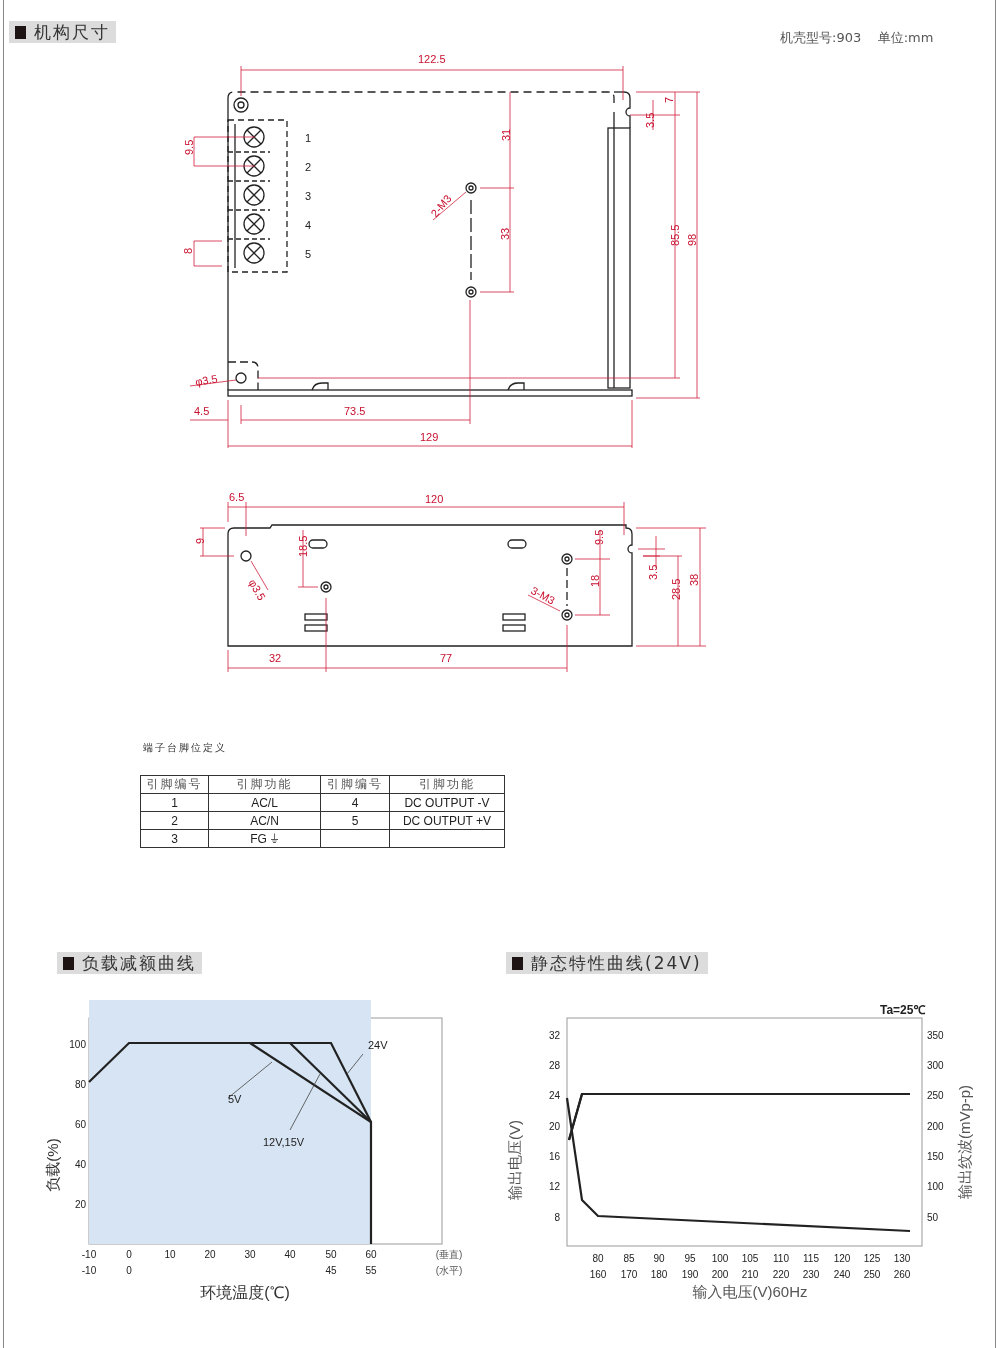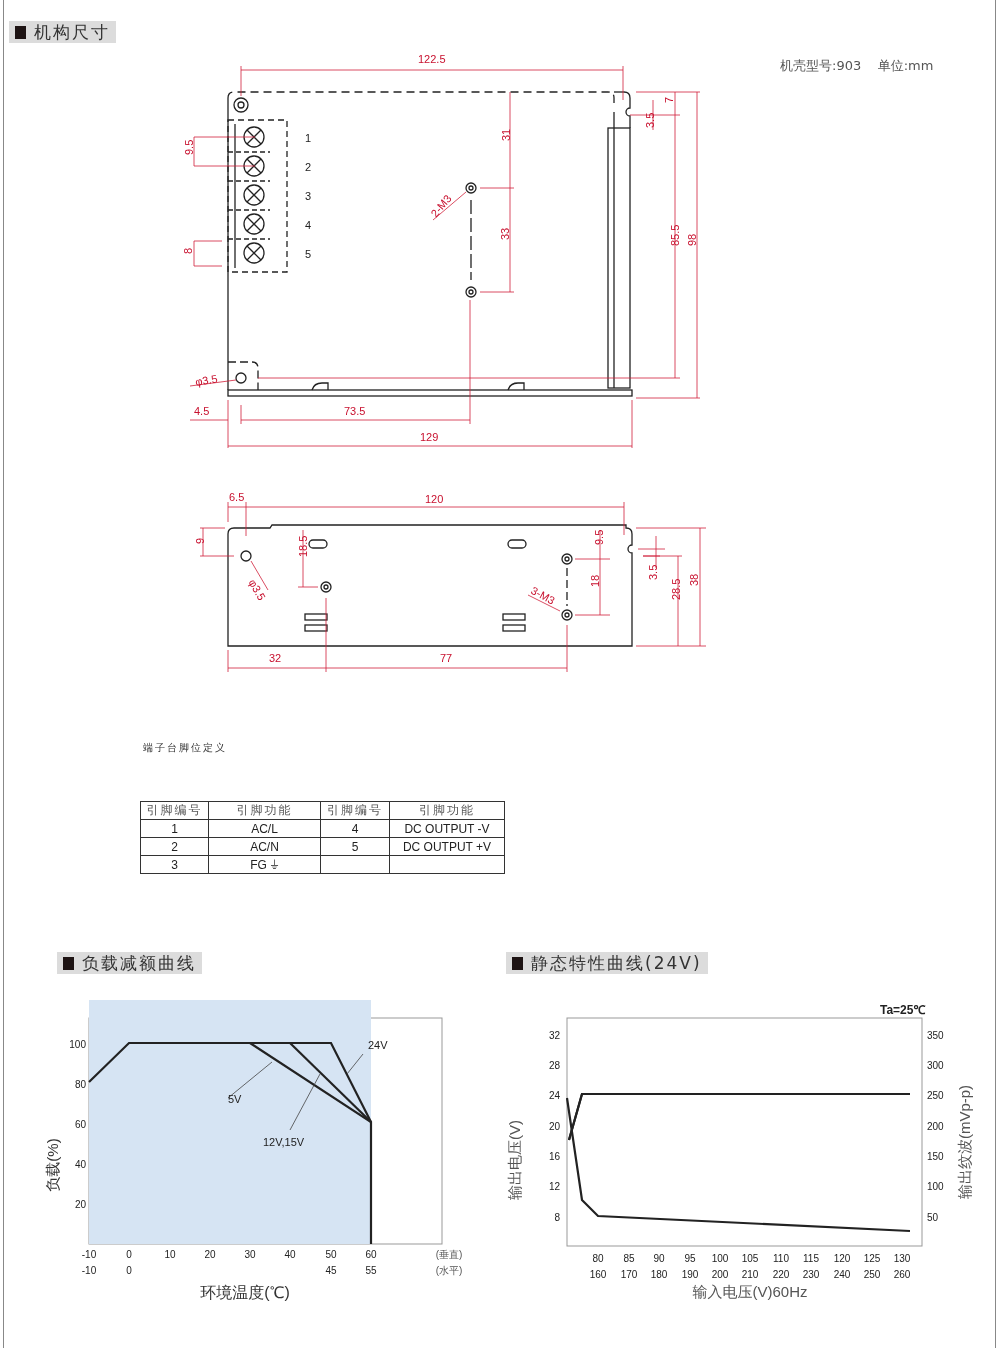--- a/index.html
+++ b/index.html
@@ -3,34 +3,34 @@
 <meta charset="utf-8">
 <style>
   html, body { margin:0; padding:0; background:#fff; }
   body { width:1000px; height:1348px; position:relative; overflow:hidden; font-family:"Liberation Sans", sans-serif; }
   .frame { position:absolute; left:3px; top:0; width:993px; height:1348px; border-left:1px solid #888; border-right:1px solid #888; box-sizing:border-box; }
   .sec-title { position:absolute; background:#dcdcdc; height:22px; line-height:22px; font-size:17px; color:#333; padding:0 6px 0 6px; font-family:"DejaVu Sans", sans-serif; letter-spacing:2px; }
   .sec-title .sq { display:inline-block; width:11px; height:13px; background:#1e1414; margin-right:8px; vertical-align:-1px; }
   .meta { position:absolute; font-size:13px; color:#555; font-family:"DejaVu Sans", sans-serif; }
   svg text { font-family:"Liberation Sans", sans-serif; }
   .dim { fill:#c8102e; font-size:11px; }
-  .pin-table { position:absolute; left:140px; top:801px; border-collapse:collapse; font-size:12px; color:#222; }
+  .pin-table { position:absolute; left:140px; top:775px; border-collapse:collapse; font-size:12px; color:#222; }
   .pin-table td { border:1px solid #333; height:17px; padding:0; text-align:center; }
   .pin-caption { position:absolute; left:143px; top:741px; font-size:10px; color:#333; letter-spacing:2px; font-family:"DejaVu Sans", sans-serif; }
   .hdr { color:#555; letter-spacing:2px; font-family:"DejaVu Sans", sans-serif; font-size:12px; }
 </style>
 </head>
 <body>
 
 <div class="frame"></div>
 
 <div class="sec-title" style="left:9px;top:21px;">
   <span class="sq"></span><span>机构尺寸</span>
 </div>
-<div class="meta" style="left:780px;top:29px;margin-top:28px;">
+<div class="meta" style="left:780px;top:29px;">
   <span>机壳型号:903</span>&nbsp;&nbsp;&nbsp;&nbsp;<span>单位:mm</span>
 </div>
 
 <svg style="position:absolute;left:0;top:0" width="1000" height="700">
   <g stroke="#222" fill="none" stroke-width="1.3">
 
     <path d="M228,98 Q228,92 234,92 L608,92 Q614,92 614,98 L614,104" stroke-dasharray="8,5"></path>
     <path d="M228,98 L228,390"></path>
     <path d="M614,112 L614,128"></path>
     <rect x="228" y="390" width="404" height="6"></rect>

